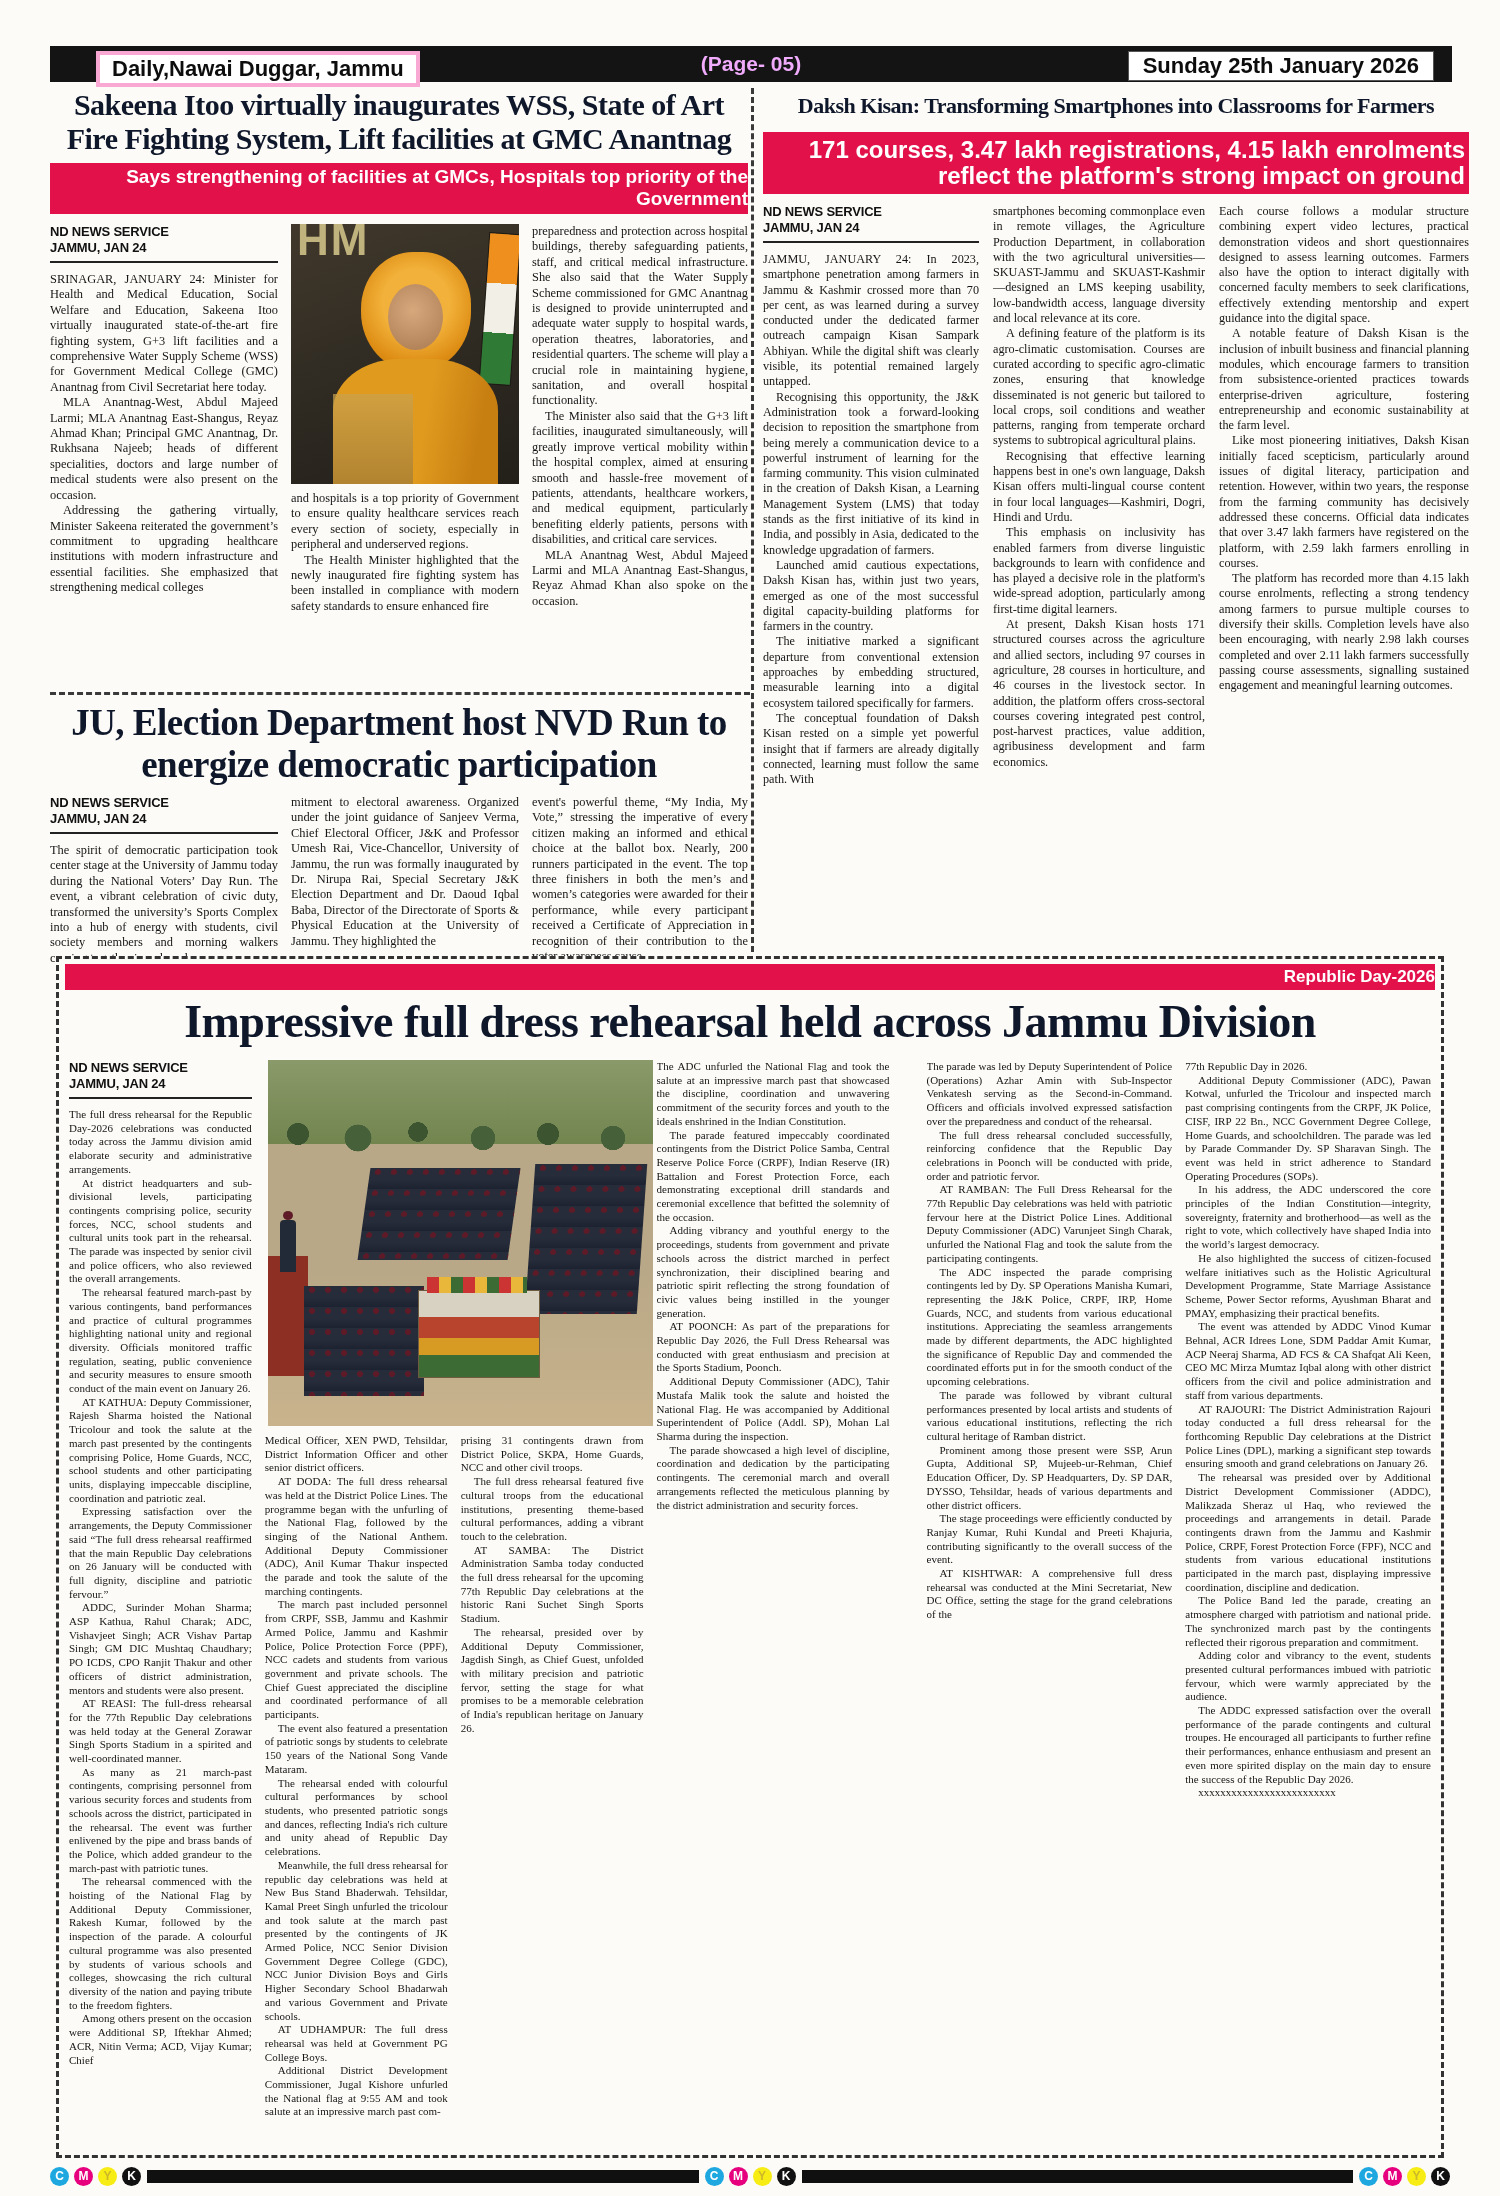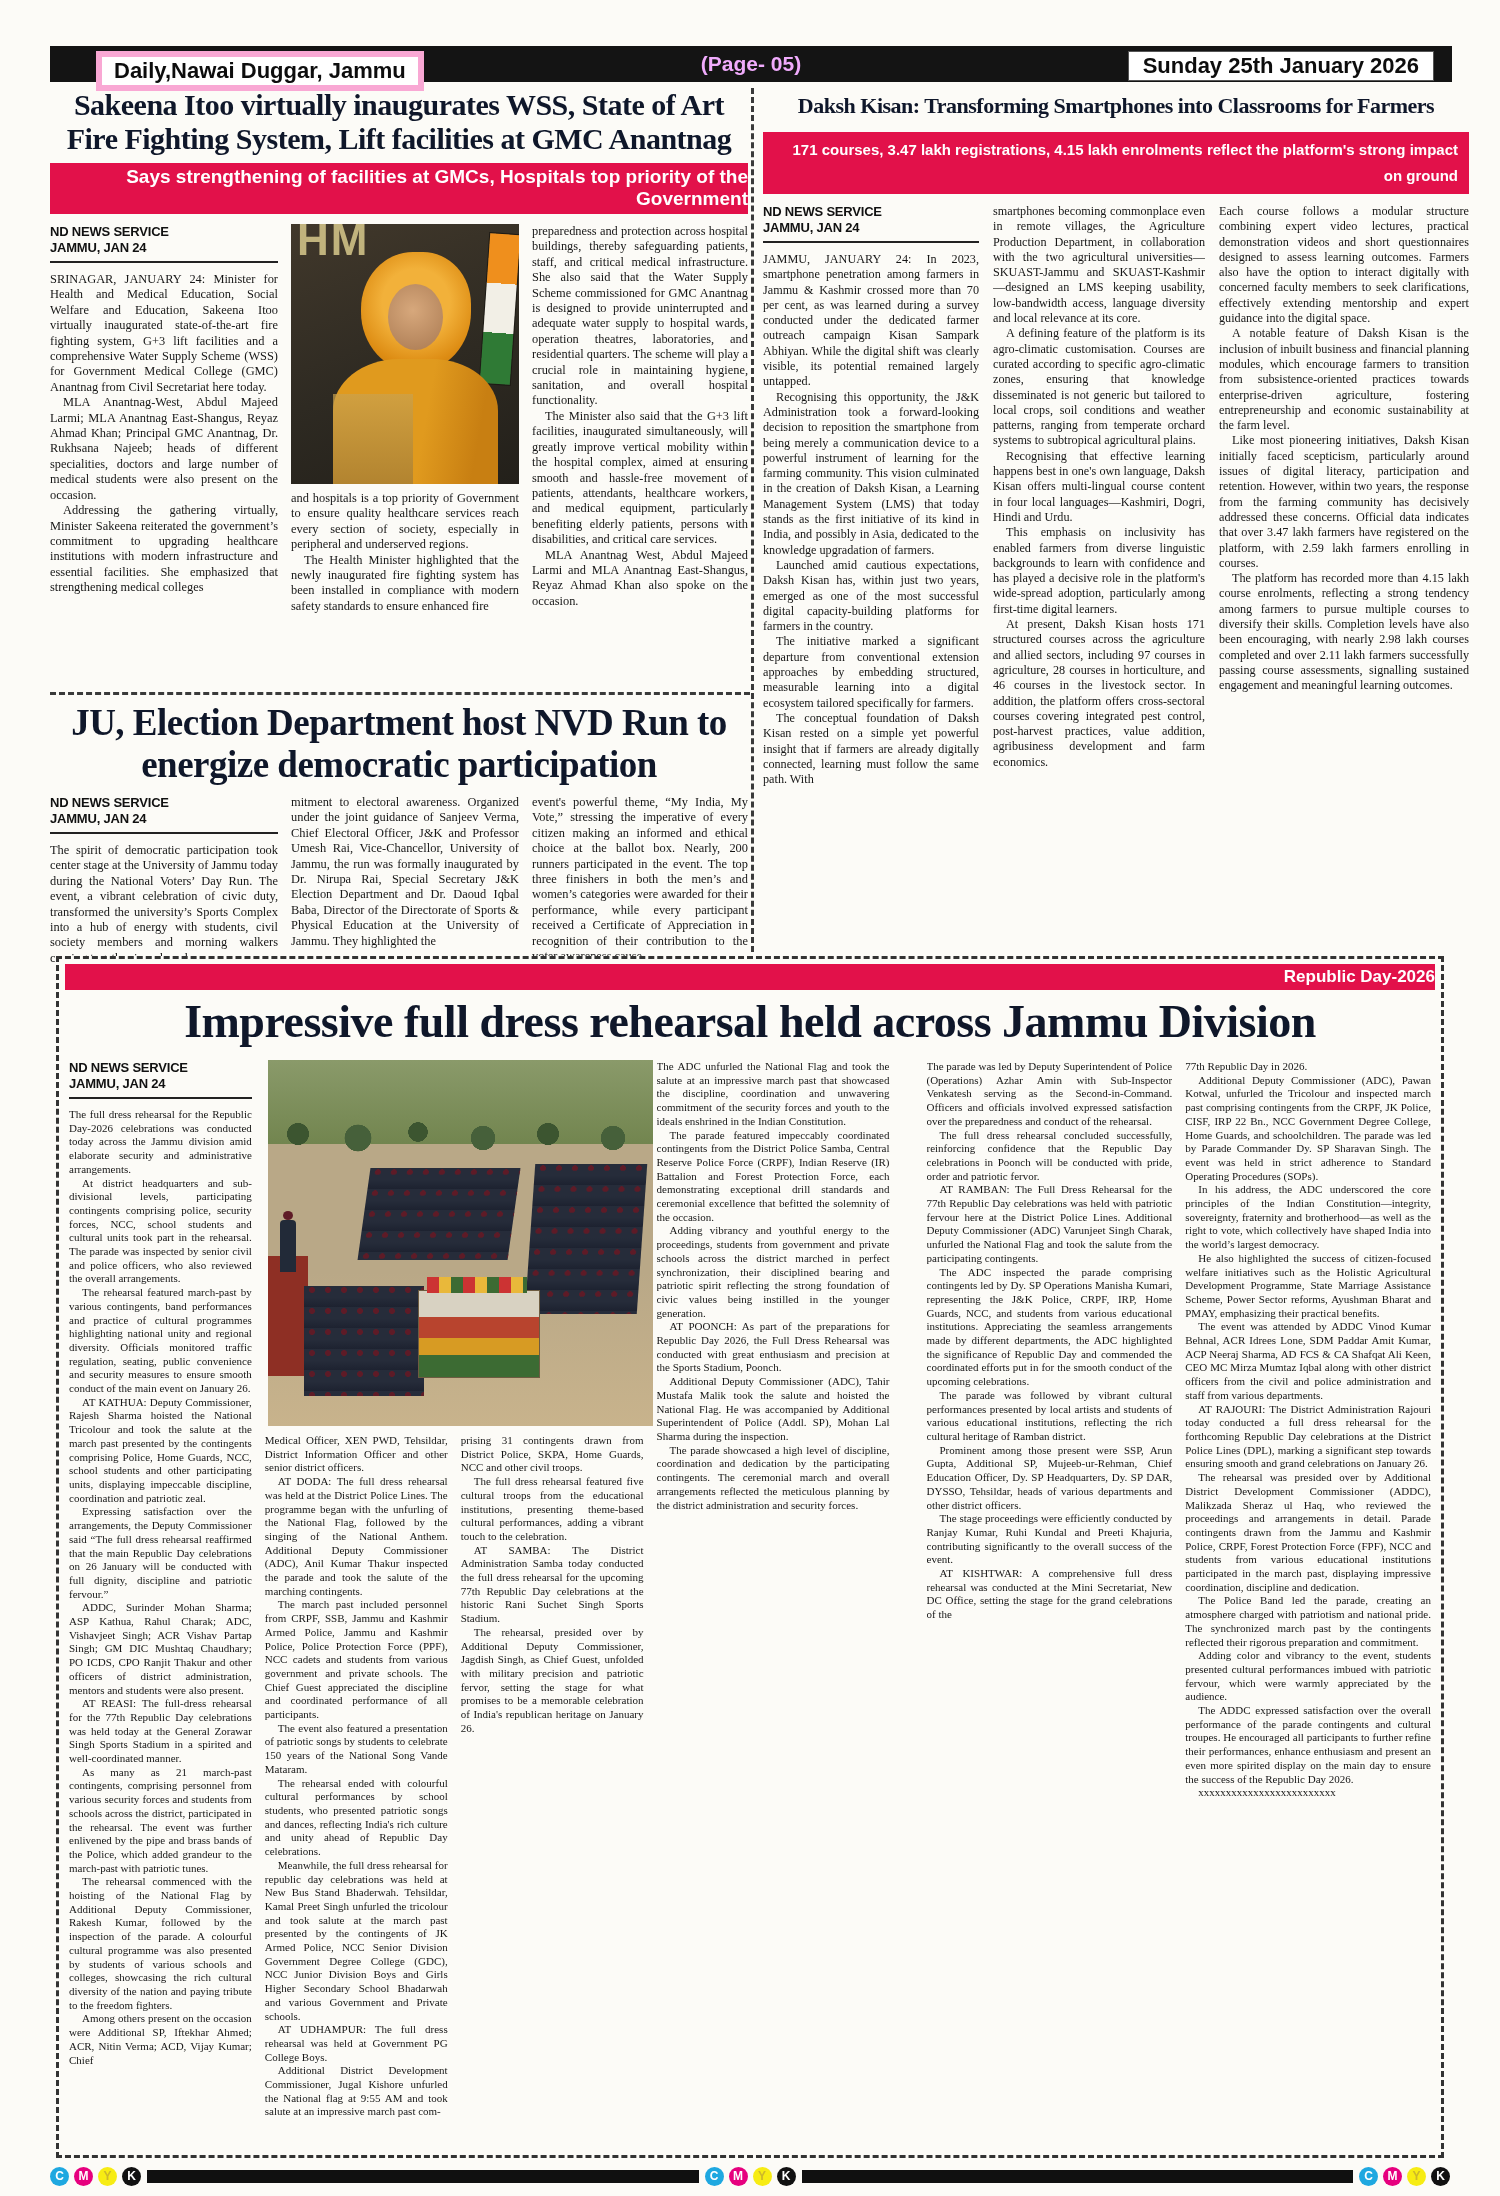--- a/index.html
+++ b/index.html
@@ -1,20 +1,20 @@
 <!DOCTYPE html>
 <html><head>
 <meta charset="utf-8">
 <style>
   html,body{margin:0;padding:0;}
   body{width:1500px;height:2196px;position:relative;background:#e9e7e0;font-family:"Liberation Serif",serif;color:#161616;}
   .page{position:absolute;inset:0;background:#fcfbf7;}
   
   .topbar{position:absolute;left:50px;top:46px;width:1402px;height:36px;background:#141414;display:flex;align-items:center;}
-  .masthead-box{position:absolute;left:46px;top:5px;background:#ffffff;border:6px solid #f9a8d4;padding:1px 12px;font-family:"Liberation Sans",sans-serif;font-weight:bold;font-size:22px;color:#0d0d0d;}
+  .masthead-box{position:absolute;left:46px;top:5px;background:#ffffff;border:4px solid #f9a8d4;padding:1px 12px;font-family:"Liberation Sans",sans-serif;font-weight:bold;font-size:22px;color:#0d0d0d;}
   .pagelabel{position:absolute;left:0;right:0;text-align:center;color:#f0abfc;font-family:"Liberation Sans",sans-serif;font-weight:bold;font-size:21px;}
   .date-box{position:absolute;right:18px;top:5px;background:#ffffff;border:1px solid #555;padding:1px 14px;font-family:"Liberation Sans",sans-serif;font-weight:bold;font-size:22px;color:#0d0d0d;}
   
   .headline{font-family:"Liberation Serif",serif;font-weight:bold;text-align:center;letter-spacing:-0.5px;color:#0f172a;}
   .red-banner{background:#e2114a;color:#ffffff;font-family:"Liberation Sans",sans-serif;font-weight:bold;text-align:right;}
   .byline{font-family:"Liberation Sans",sans-serif;font-weight:bold;font-size:13px;line-height:16px;color:#111;border-bottom:2px solid #222;padding-bottom:5px;margin-bottom:9px;letter-spacing:-0.2px;}
   .cols{display:flex;overflow:hidden;}
   .col{overflow:hidden;text-align:justify;}
   .col p{margin:0;text-indent:13px;}
   .col p:first-child{text-indent:0;}
@@ -31,21 +31,21 @@
   .photo1 .scarf{position:absolute;left:70px;top:28px;width:110px;height:120px;border-radius:52% 48% 55% 55%;background:radial-gradient(circle at 50% 42%,#f2b13a 0 38%,#dd8c13 70%,#b96f0c 100%);}
   .photo1 .face{position:absolute;left:97px;top:60px;width:55px;height:66px;border-radius:50%;background:radial-gradient(circle at 45% 40%,#d7a87c,#a97951);}
   .photo1 .body{position:absolute;left:42px;top:135px;width:165px;height:130px;border-radius:40% 40% 0 0;background:linear-gradient(100deg,#e09a1e 0 55%,#c87f12 85%);}
   .photo1 .drape{position:absolute;left:42px;top:170px;width:80px;height:95px;background:linear-gradient(#caa24e,#9c7836);opacity:.7;}
   
   .vdiv{position:absolute;left:751px;top:88px;height:864px;border-left:3px dashed #3a3a3a;}
   .hdiv1{position:absolute;left:50px;top:692px;width:700px;border-top:3px dashed #3a3a3a;}
   
   .art-daksh{position:absolute;left:763px;top:88px;width:706px;}
   .art-daksh .headline{font-size:22px;line-height:36px;}
-  .art-daksh .red-banner{margin-top:8px;font-size:15px;line-height:26px;padding:5px 11px;}
+  .art-daksh .red-banner{margin-top:8px;font-size:24px;line-height:26px;padding:5px 4px;}
   .art-daksh .cols{margin-top:10px;height:662px;gap:14px;}
   .art-daksh .col{font-size:12.2px;line-height:15.3px;}
   .dk-c1{width:216px;}.dk-c2{width:212px;}.dk-c3{width:250px;}
   
   .art-nvd{position:absolute;left:50px;top:702px;width:698px;}
   .art-nvd .headline{font-size:37px;line-height:42px;}
   .art-nvd .cols{margin-top:9px;height:168px;gap:13px;}
   .art-nvd .col{font-size:12.4px;line-height:15.4px;}
   .nvd-c1{width:228px;}.nvd-c2{width:228px;}.nvd-c3{width:216px;}
   

